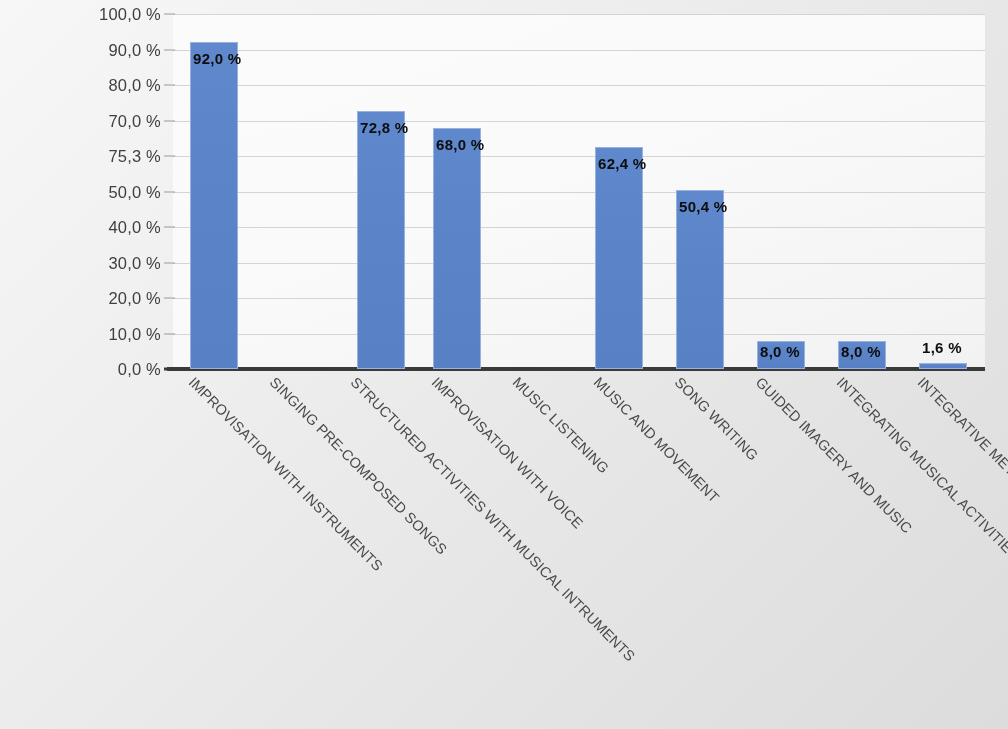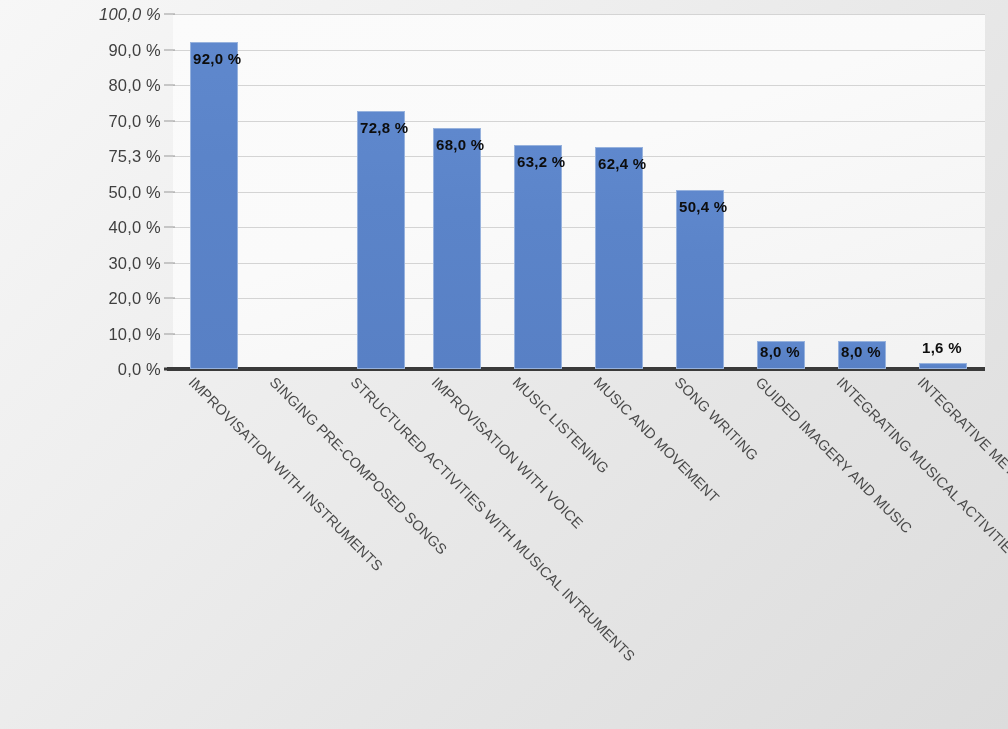--- a/index.html
+++ b/index.html
@@ -166,42 +166,38 @@
       <div class="y-tick" style="top: 191.5px;">50,0 %</div>
       <div class="y-tickmark" style="top: 191.5px;"></div>
       <div class="y-tick" style="top: 156px;">75,3 %</div>
       <div class="y-tickmark" style="top: 156px;"></div>
       <div class="y-tick" style="top: 120.5px;">70,0 %</div>
       <div class="y-tickmark" style="top: 120.5px;"></div>
       <div class="y-tick" style="top: 85px;">80,0 %</div>
       <div class="y-tickmark" style="top: 85px;"></div>
       <div class="y-tick" style="top: 49.5px;">90,0 %</div>
       <div class="y-tickmark" style="top: 49.5px;"></div>
-      <div class="y-tick" style="top: 14px; font-style: italic;">100,0 %</div>
+      <div class="y-tick" style="top: 14px;">100,0 %</div>
       <div class="y-tickmark" style="top: 14px;"></div>
     </div>
 
   <div id="x-axis-line"></div>
 
   <div id="bars-layer">
       <div class="bar-slot" style="left: 0px;">
         <div class="bar" title="IMPROVISATION WITH INSTRUMENTS 92,0 %" style="height: 326.6px;"></div>
         <div class="bar-label" style="top: 36.4px;">92,0 %</div>
       </div>
       <div class="bar-slot" style="left: 167px;">
         <div class="bar" title="STRUCTURED ACTIVITIES WITH MUSICAL INTRUMENTS 72,8 %" style="height: 258.44px;"></div>
         <div class="bar-label" style="top: 104.56px;">72,8 %</div>
       </div>
       <div class="bar-slot" style="left: 243px; margin-top: 44px;">
         <div class="bar" title="IMPROVISATION WITH VOICE 68,0 %" style="height: 241.4px;"></div>
         <div class="bar-label" style="top: 121.6px;">68,0 %</div>
-      </div>
-      <div class="bar-slot" style="left: 324px;">
-        <div class="bar" title="MUSIC LISTENING 63,2 %" style="height: 224.36px;"></div>
-        <div class="bar-label" style="top: 138.64px;">63,2 %</div>
       </div>
       <div class="bar-slot" style="left: 405px;">
         <div class="bar" title="MUSIC AND MOVEMENT 62,4 %" style="height: 221.52px;"></div>
         <div class="bar-label" style="top: 141.48px;">62,4 %</div>
       </div>
       <div class="bar-slot" style="left: 486px;">
         <div class="bar" title="SONG WRITING 50,4 %" style="height: 178.92px;"></div>
         <div class="bar-label" style="top: 184.08px;">50,4 %</div>
       </div>
       <div class="bar-slot" style="left: 567px;">

